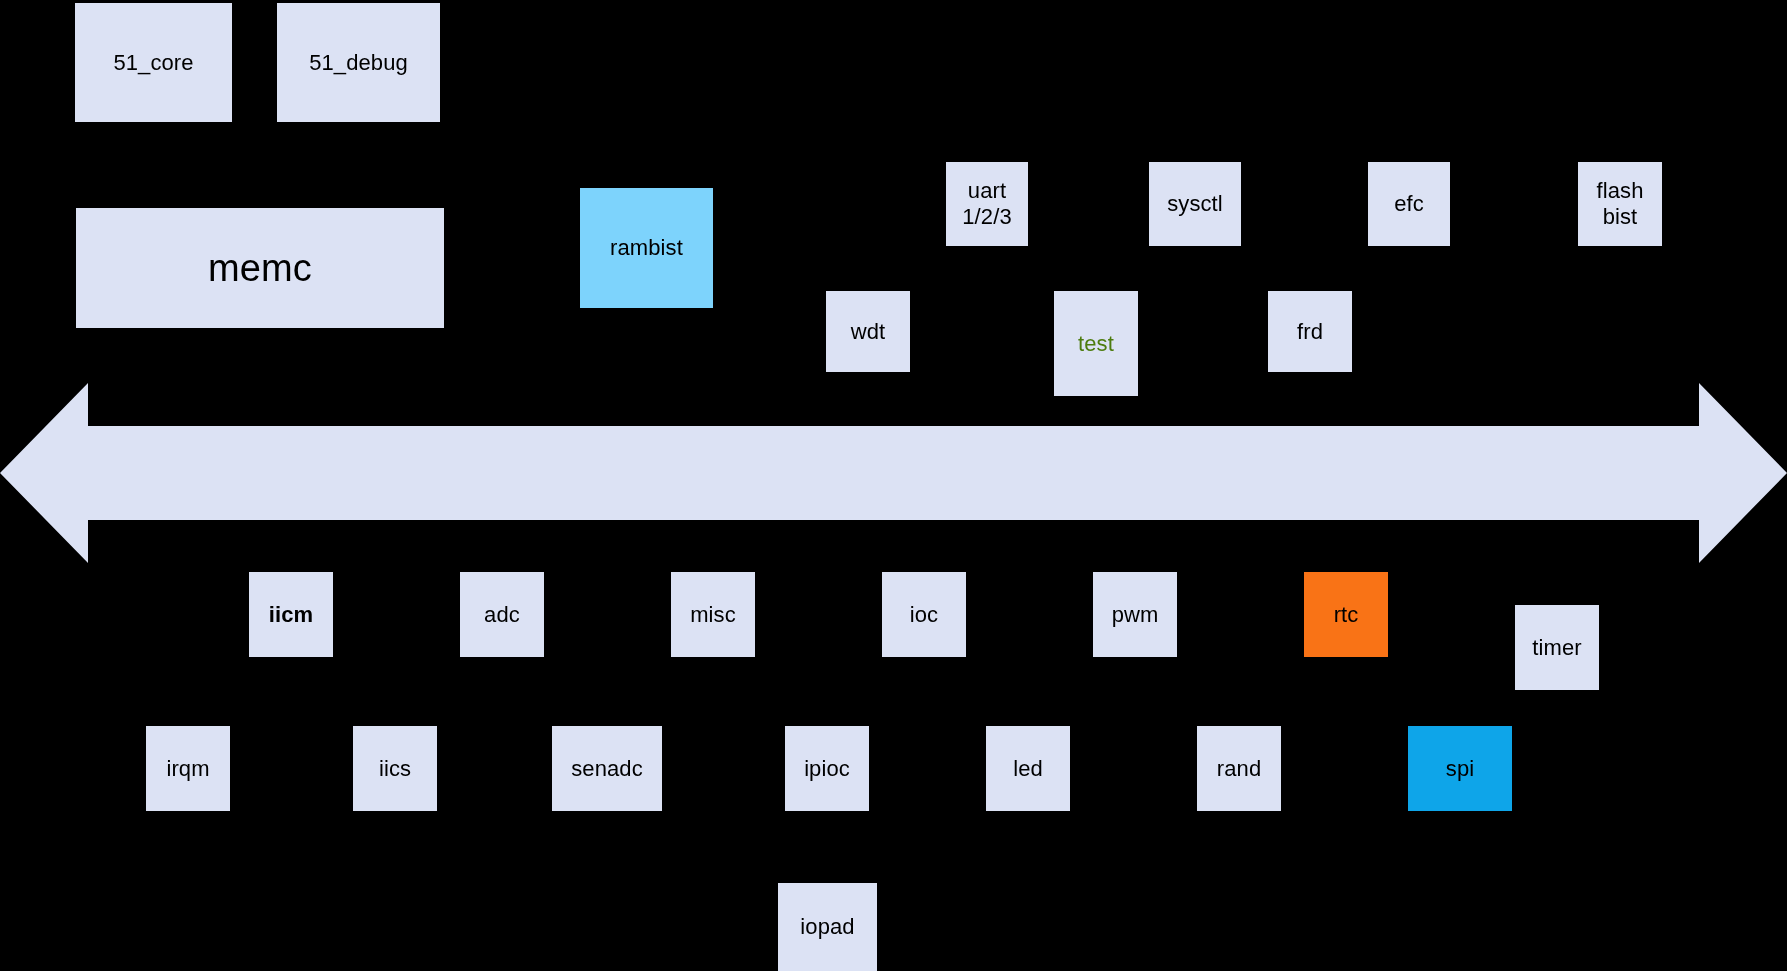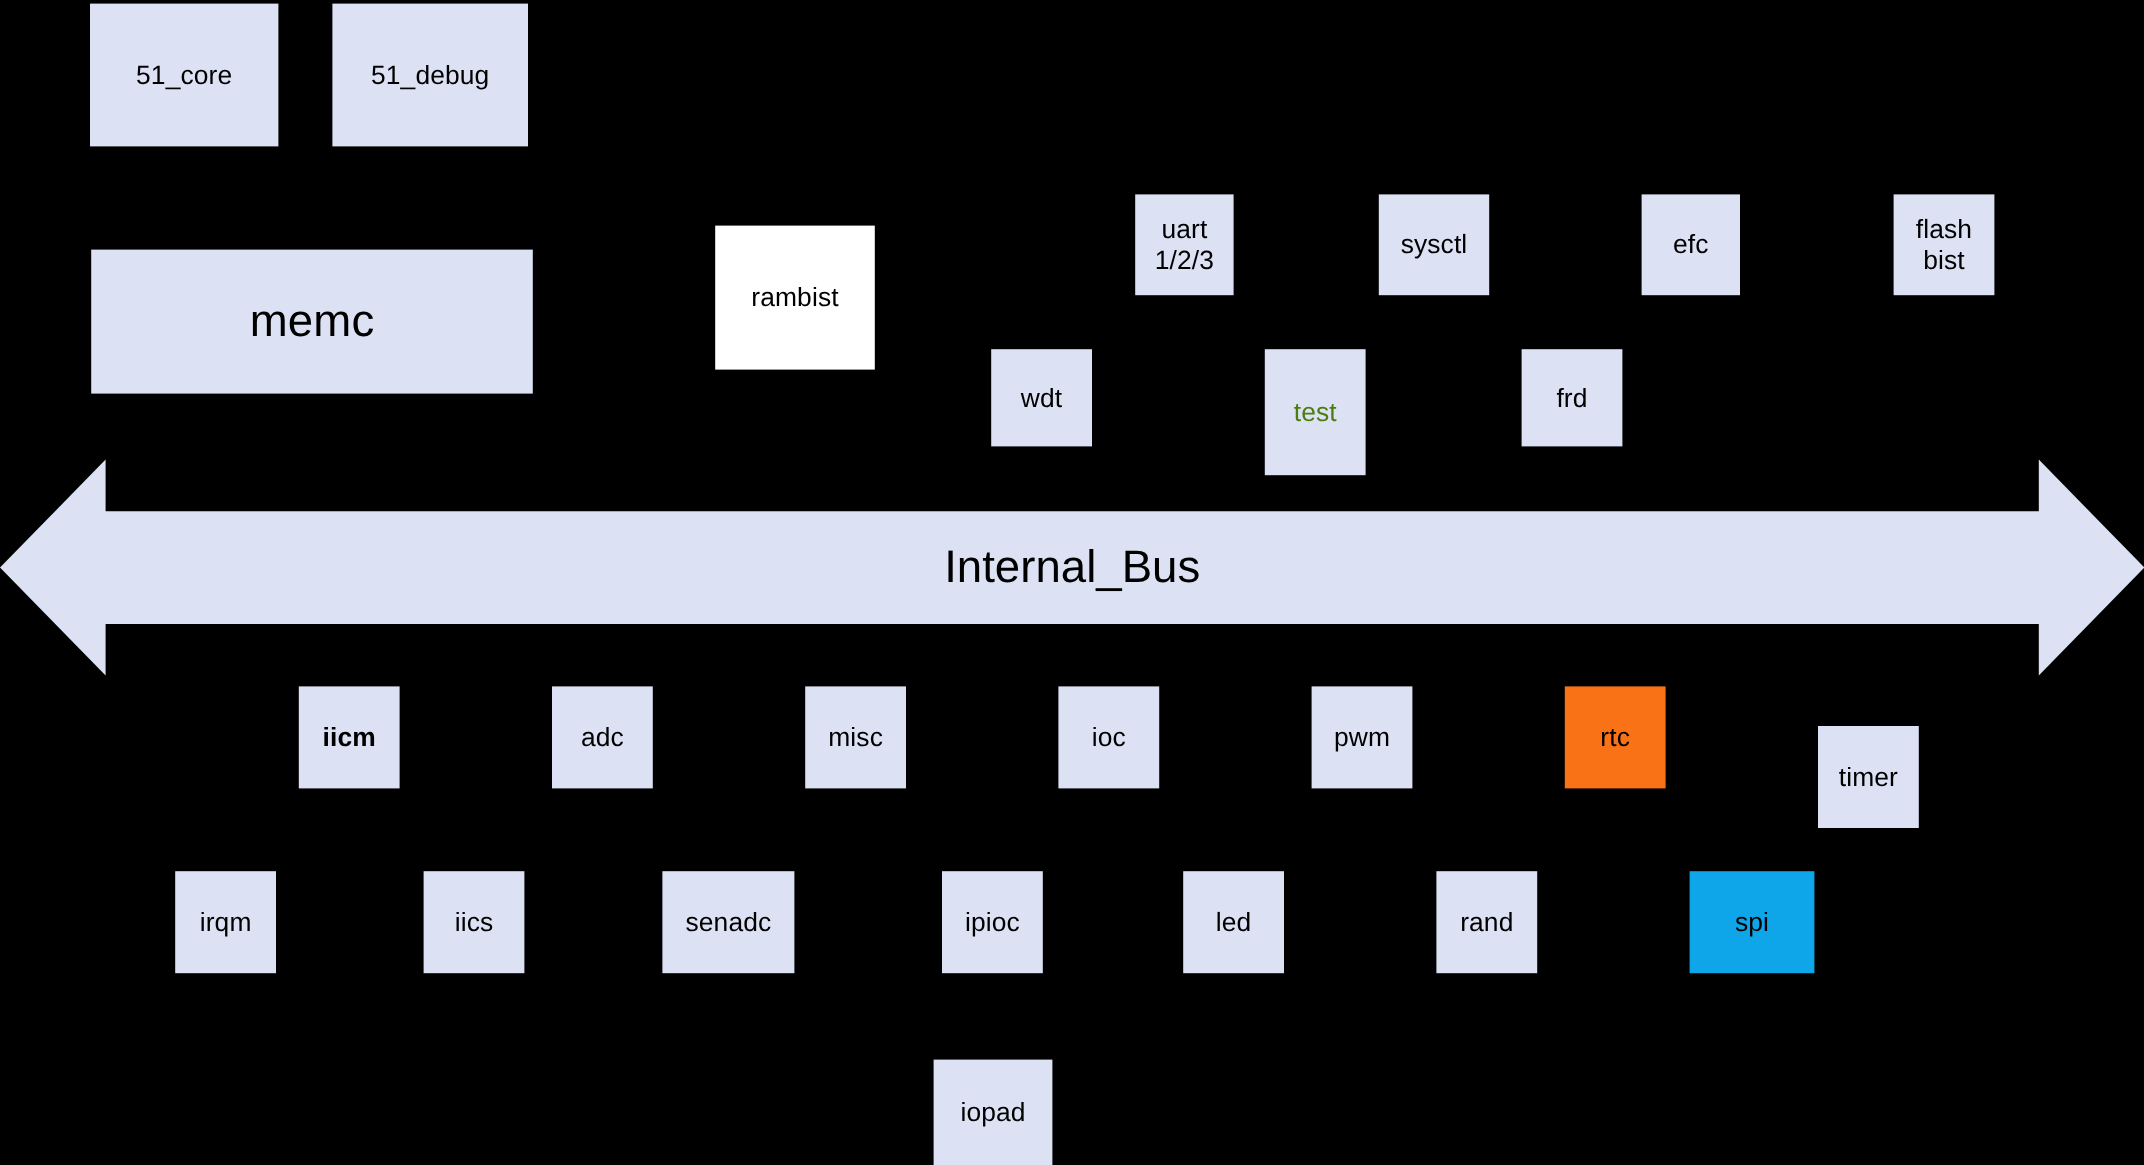--- a/index.html
+++ b/index.html
@@ -63,29 +63,26 @@
 </head>
 <body>
 
 <div id="canvas">
 
   <div class="bus">
     <svg viewBox="0 0 1787 190" preserveAspectRatio="none">
       <polygon points="0,95 88,5 88,48 1699,48 1699,5 1787,95 1699,185 1699,142 88,142 88,185" fill="#dce2f4"></polygon>
     </svg>
   </div>
-  <div class="bus-label">
-    <span>Internal_Bus</span>
-  </div>
 
   <div id="blocks-layer">
       <div class="block" style="left: 75px; top: 3px; width: 157px; height: 119px; background: rgb(220, 226, 244); color: rgb(0, 0, 0);">51_core</div>
       <div class="block" style="left: 277px; top: 3px; width: 163px; height: 119px; background: rgb(220, 226, 244); color: rgb(0, 0, 0);">51_debug</div>
       <div class="block big" style="left: 76px; top: 188px; width: 368px; height: 120px; background: rgb(220, 226, 244); color: rgb(0, 0, 0); margin-top: 20px;">memc</div>
-      <div class="block" style="left: 580px; top: 188px; width: 133px; height: 120px; background: #ffffff; color: rgb(0, 0, 0); margin-left: 16px;">rambist</div>
+      <div class="block" style="left: 580px; top: 188px; width: 133px; height: 120px; background: #7dd3fc; color: rgb(0, 0, 0);">rambist</div>
       <div class="block" style="left: 946px; top: 162px; width: 82px; height: 84px; background: rgb(220, 226, 244); color: rgb(0, 0, 0);">uart
 1/2/3</div>
       <div class="block" style="left: 1149px; top: 162px; width: 92px; height: 84px; background: rgb(220, 226, 244); color: rgb(0, 0, 0);">sysctl</div>
       <div class="block" style="left: 1368px; top: 162px; width: 82px; height: 84px; background: rgb(220, 226, 244); color: rgb(0, 0, 0);">efc</div>
       <div class="block" style="left: 1578px; top: 162px; width: 84px; height: 84px; background: rgb(220, 226, 244); color: rgb(0, 0, 0);">flash
 bist</div>
       <div class="block" style="left: 826px; top: 291px; width: 84px; height: 81px; background: rgb(220, 226, 244); color: rgb(0, 0, 0);">wdt</div>
       <div class="block" style="left: 1054px; top: 291px; width: 84px; height: 105px; background: rgb(220, 226, 244); color: #4d7c0f;">test</div>
       <div class="block" style="left: 1268px; top: 291px; width: 84px; height: 81px; background: rgb(220, 226, 244); color: rgb(0, 0, 0);">frd</div>
       <div class="block" style="left: 249px; top: 572px; width: 84px; height: 85px; background: rgb(220, 226, 244); color: rgb(0, 0, 0); font-weight: bold;">iicm</div>

